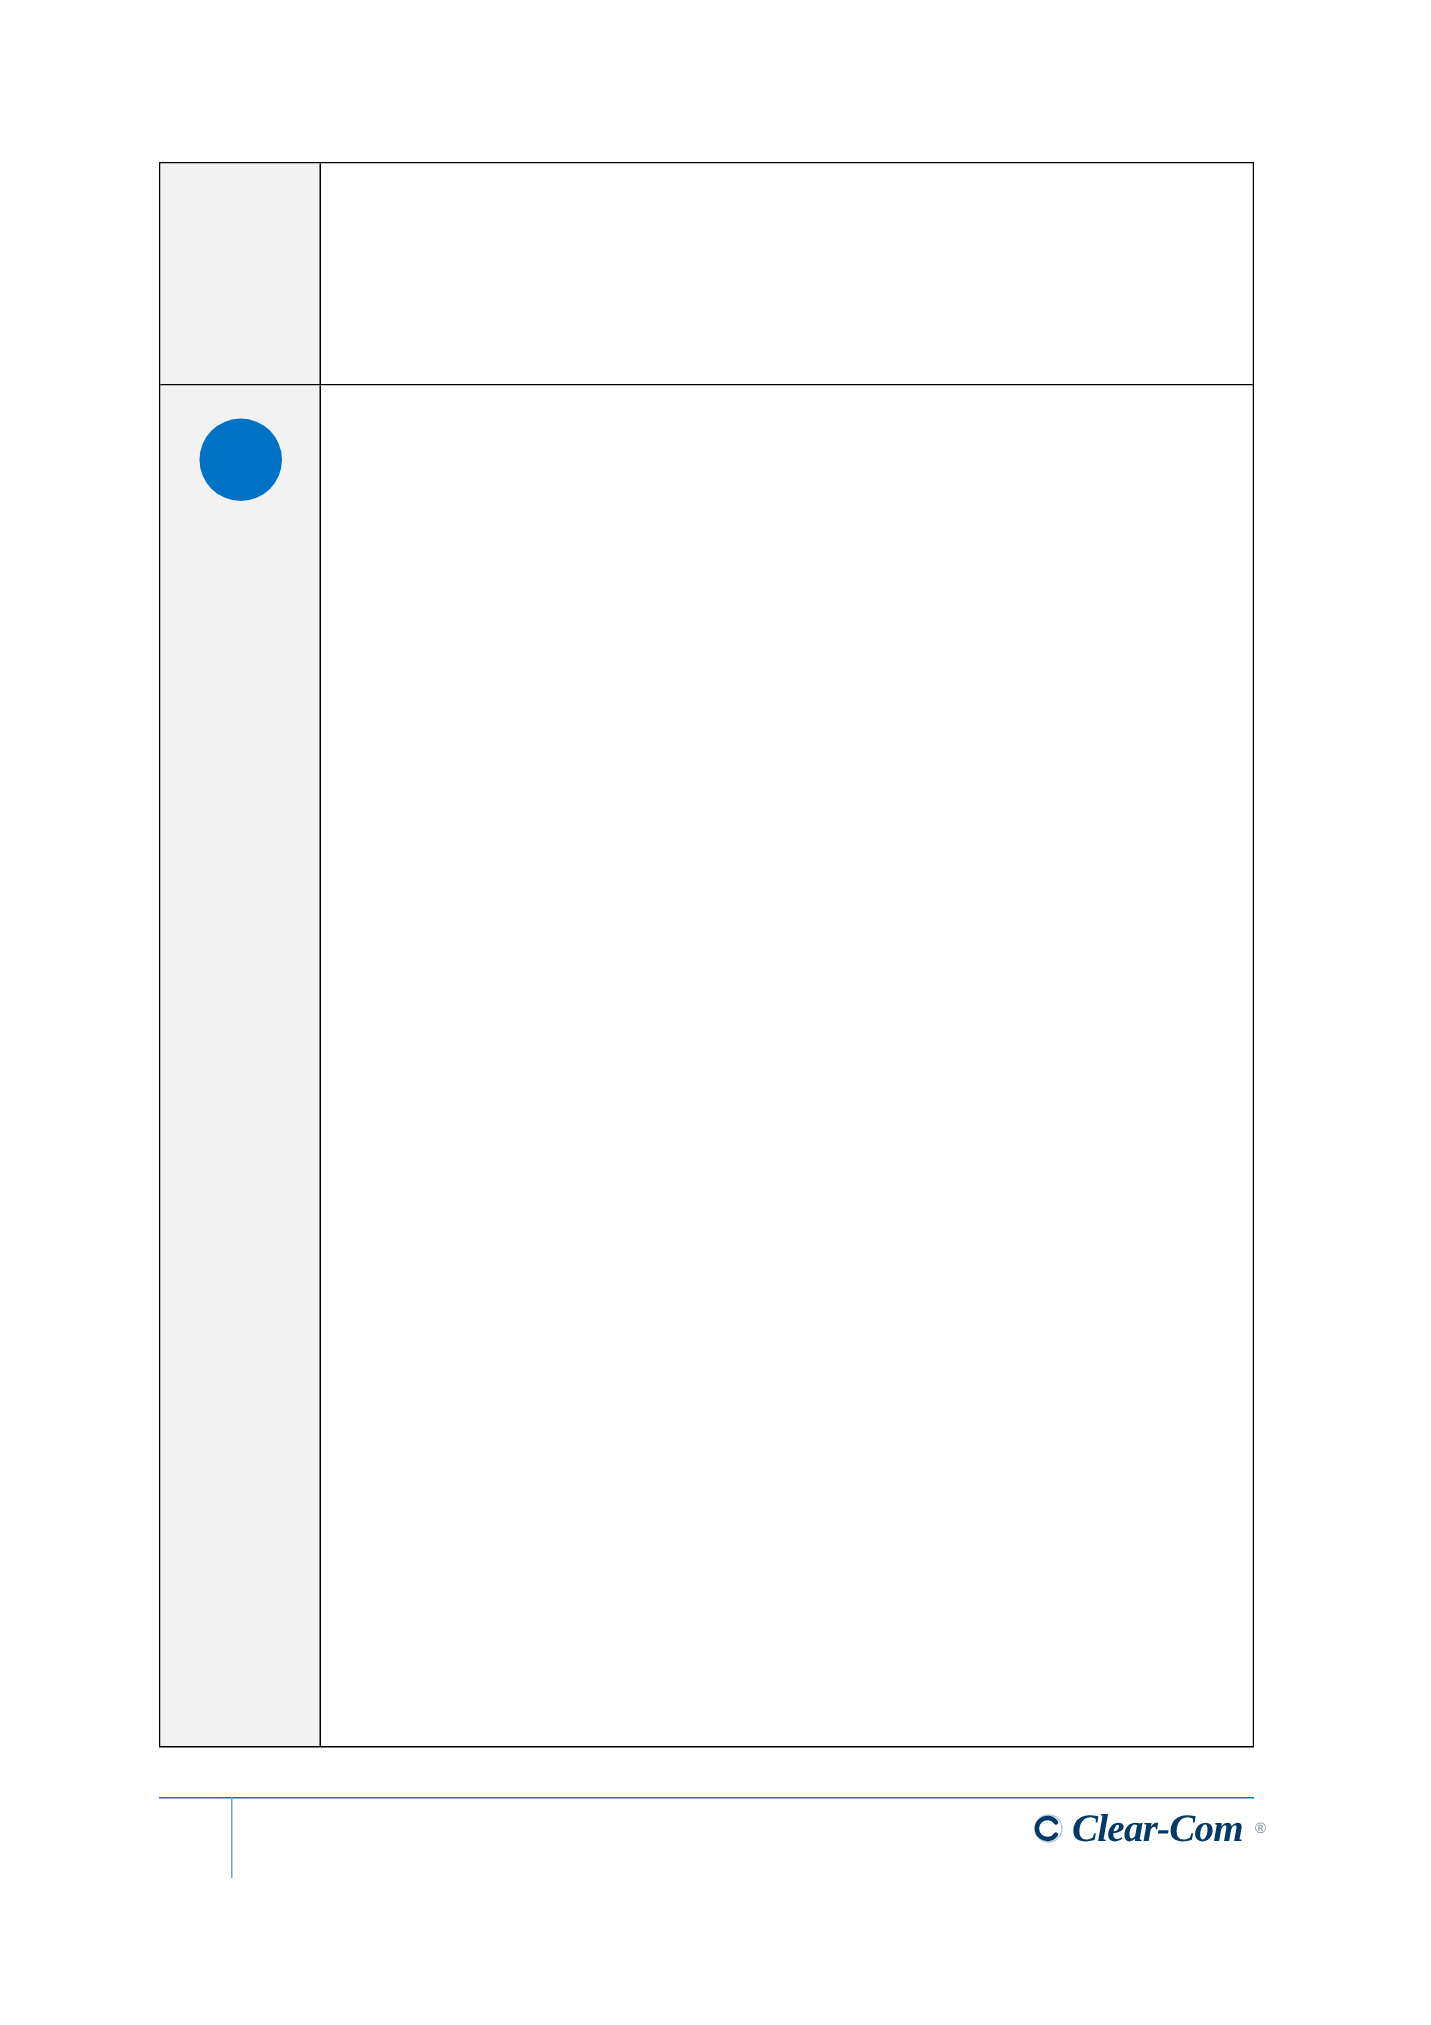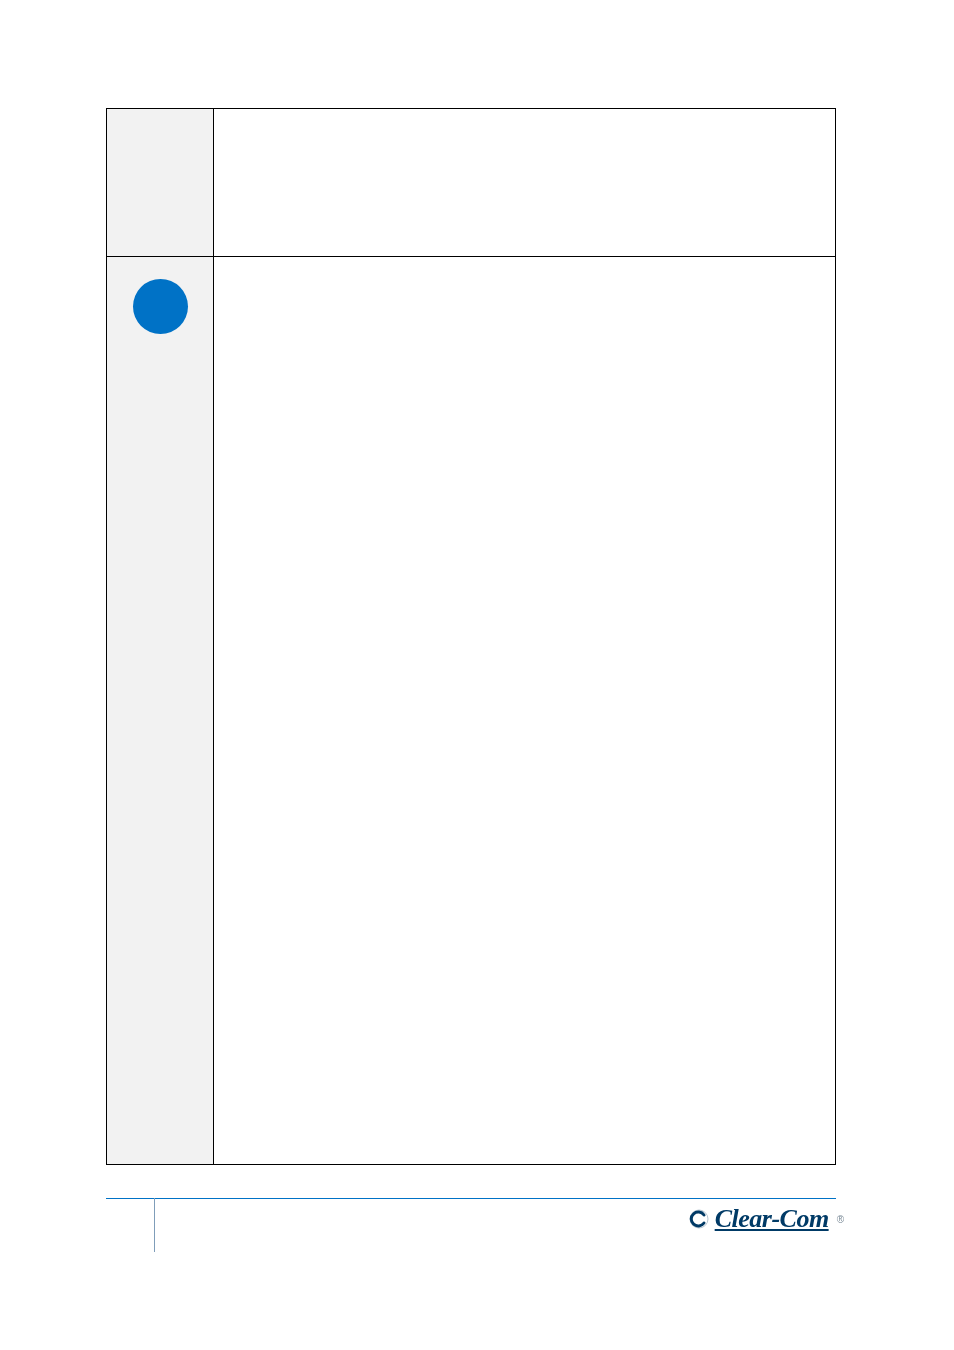--- a/index.html
+++ b/index.html
@@ -66,21 +66,20 @@
       height: 20px;
       display: block;
     }
     .brand-text {
       font-family: Georgia, "Times New Roman", serif;
       font-style: italic;
       font-weight: 700;
       font-size: 26px;
       color: #003a66;
       letter-spacing: -0.5px;
-      text-decoration: underline;
     }
     .brand-reg {
       font-size: 10px;
       color: #7a8a97;
       vertical-align: top;
       margin-left: 2px;
     }
   </style>
 </head>
 <body>

